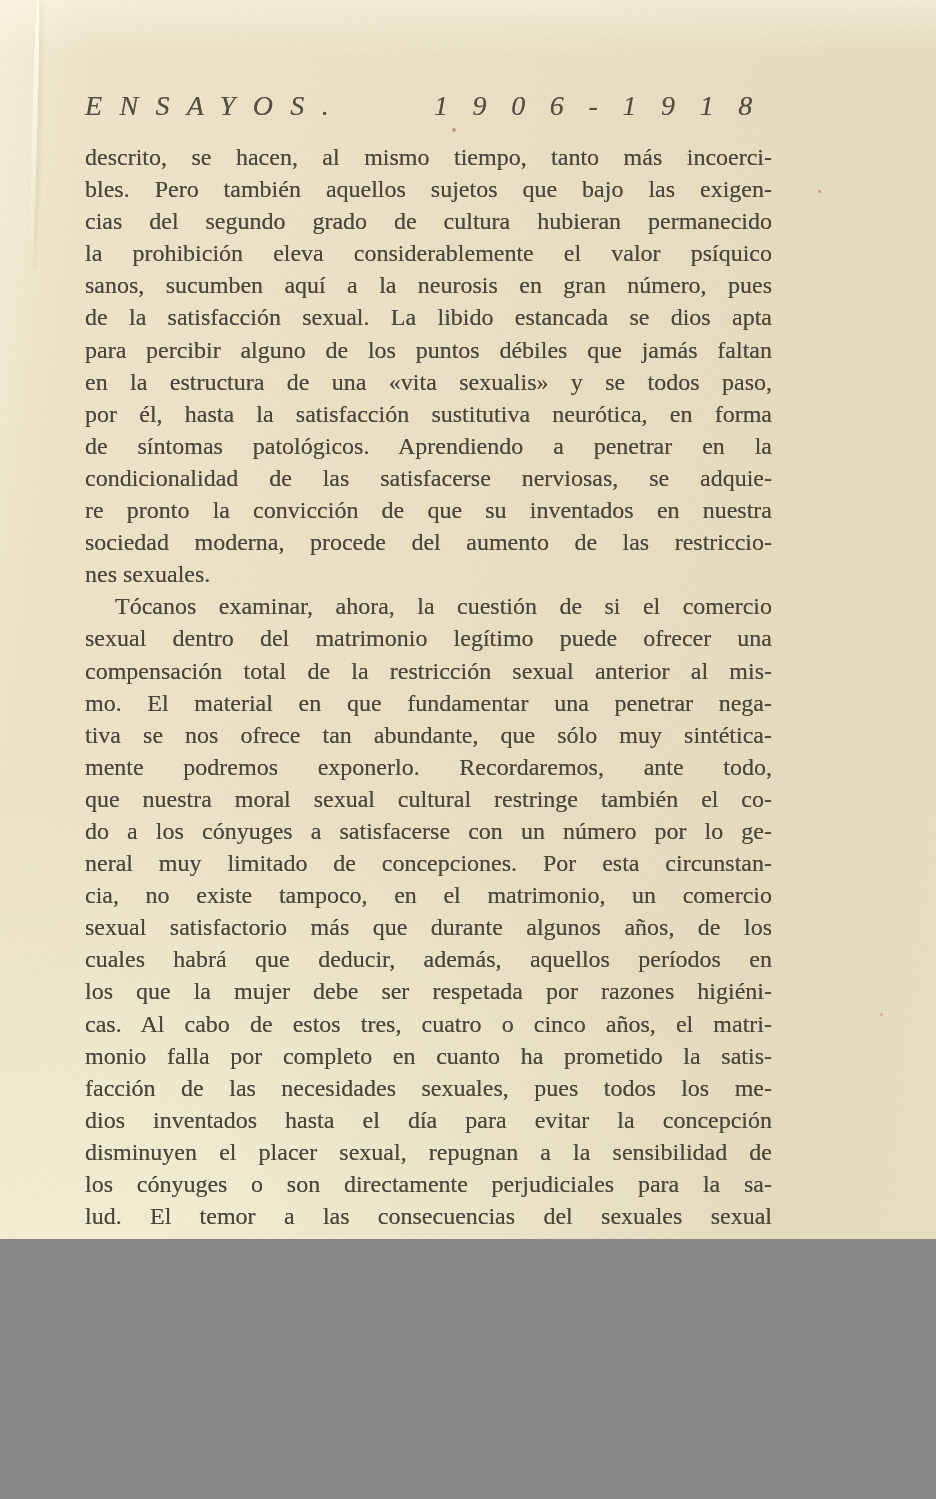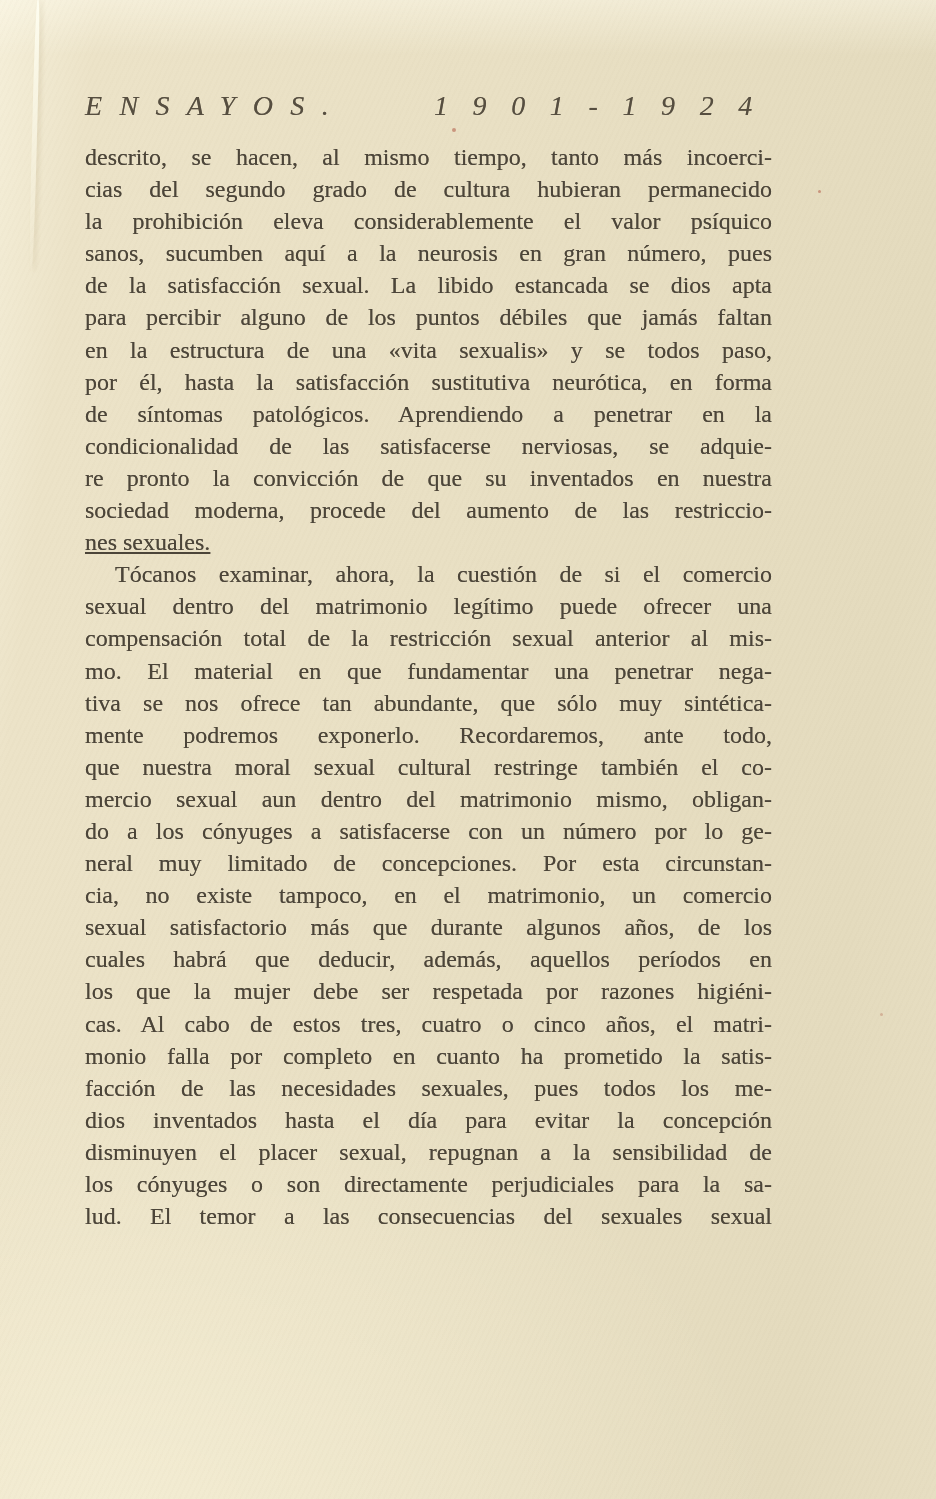--- a/index.html
+++ b/index.html
@@ -3,21 +3,21 @@
 <meta charset="utf-8">
 <style>
   html, body {
     margin: 0;
     padding: 0;
     background: #888;
   }
   .page {
     position: relative;
     width: 936px;
-    height: 1499px;
+    height: 1239px;
     margin: 0 auto;
     overflow: hidden;
     font-family: "Liberation Serif", "DejaVu Serif", serif;
     color: #4c4539;
     background:
       repeating-linear-gradient(115deg, rgba(120,100,60,0.015) 0 2px, rgba(255,255,255,0.0) 2px 5px),
       radial-gradient(ellipse 1100px 800px at 12% 102%, rgba(255,251,228,0.45), rgba(255,251,228,0) 60%),
       linear-gradient(180deg, rgba(255,252,238,0.45) 0px, rgba(255,252,238,0) 55px),
       linear-gradient(97deg, #f5efd9 0%, #ece3c8 9%, #e9e0c4 45%, #e4dbbe 86%, #e7dec2 100%);
   }
@@ -70,21 +70,21 @@
     font-size: 24px;
     line-height: 32.1px;
     text-shadow: 0 0 0.6px rgba(76,69,57,0.65);
   }
   .paragraph { margin: 0; padding: 0; }
   .line {
     text-align: justify;
     text-justify: inter-word;
     text-align-last: justify;
   }
-  .line.last-short { text-align-last: left; text-decoration: underline; }
+  .line.last-short { text-align-last: left; }
   .line.indent { text-indent: 30px; }
 
   .page-footer {
     position: absolute;
     left: 85px;
     top: 1272px;
     width: 687px;
     text-align: center;
   }
   .page-number {
@@ -99,26 +99,27 @@
 
 <div class="page">
 
   <div class="crease"></div>
   <div class="speck speck-1"></div>
   <div class="speck speck-2"></div>
   <div class="speck speck-3"></div>
 
   <header class="running-header">
     <span class="rh-title">ENSAYOS.</span>
-    <span class="rh-years">1901-1924</span>
+    <span class="rh-years">1906-1918</span>
   </header>
 
   <main class="text-block">
       <div class="paragraph">
         <div class="line">descrito, se hacen, al mismo tiempo, tanto más incoerci-</div>
+        <div class="line">bles. Pero también aquellos sujetos que bajo las exigen-</div>
         <div class="line">cias del segundo grado de cultura hubieran permanecido</div>
         <div class="line">la prohibición eleva considerablemente el valor psíquico</div>
         <div class="line">sanos, sucumben aquí a la neurosis en gran número, pues</div>
         <div class="line">de la satisfacción sexual. La libido estancada se dios apta</div>
         <div class="line">para percibir alguno de los puntos débiles que jamás faltan</div>
         <div class="line">en la estructura de una «vita sexualis» y se todos paso,</div>
         <div class="line">por él, hasta la satisfacción sustitutiva neurótica, en forma</div>
         <div class="line">de síntomas patológicos. Aprendiendo a penetrar en la</div>
         <div class="line">condicionalidad de las satisfacerse nerviosas, se adquie-</div>
         <div class="line">re pronto la convicción de que su inventados en nuestra</div>
@@ -126,21 +127,20 @@
         <div class="line last-short">nes sexuales.</div>
       </div>
       <div class="paragraph">
         <div class="line indent">Tócanos examinar, ahora, la cuestión de si el comercio</div>
         <div class="line">sexual dentro del matrimonio legítimo puede ofrecer una</div>
         <div class="line">compensación total de la restricción sexual anterior al mis-</div>
         <div class="line">mo. El material en que fundamentar una penetrar nega-</div>
         <div class="line">tiva se nos ofrece tan abundante, que sólo muy sintética-</div>
         <div class="line">mente podremos exponerlo. Recordaremos, ante todo,</div>
         <div class="line">que nuestra moral sexual cultural restringe también el co-</div>
-        <div class="line">mercio sexual aun dentro del matrimonio mismo, obligan-</div>
         <div class="line">do a los cónyuges a satisfacerse con un número por lo ge-</div>
         <div class="line">neral muy limitado de concepciones. Por esta circunstan-</div>
         <div class="line">cia, no existe tampoco, en el matrimonio, un comercio</div>
         <div class="line">sexual satisfactorio más que durante algunos años, de los</div>
         <div class="line">cuales habrá que deducir, además, aquellos períodos en</div>
         <div class="line">los que la mujer debe ser respetada por razones higiéni-</div>
         <div class="line">cas. Al cabo de estos tres, cuatro o cinco años, el matri-</div>
         <div class="line">monio falla por completo en cuanto ha prometido la satis-</div>
         <div class="line">facción de las necesidades sexuales, pues todos los me-</div>
         <div class="line">dios inventados hasta el día para evitar la concepción</div>

